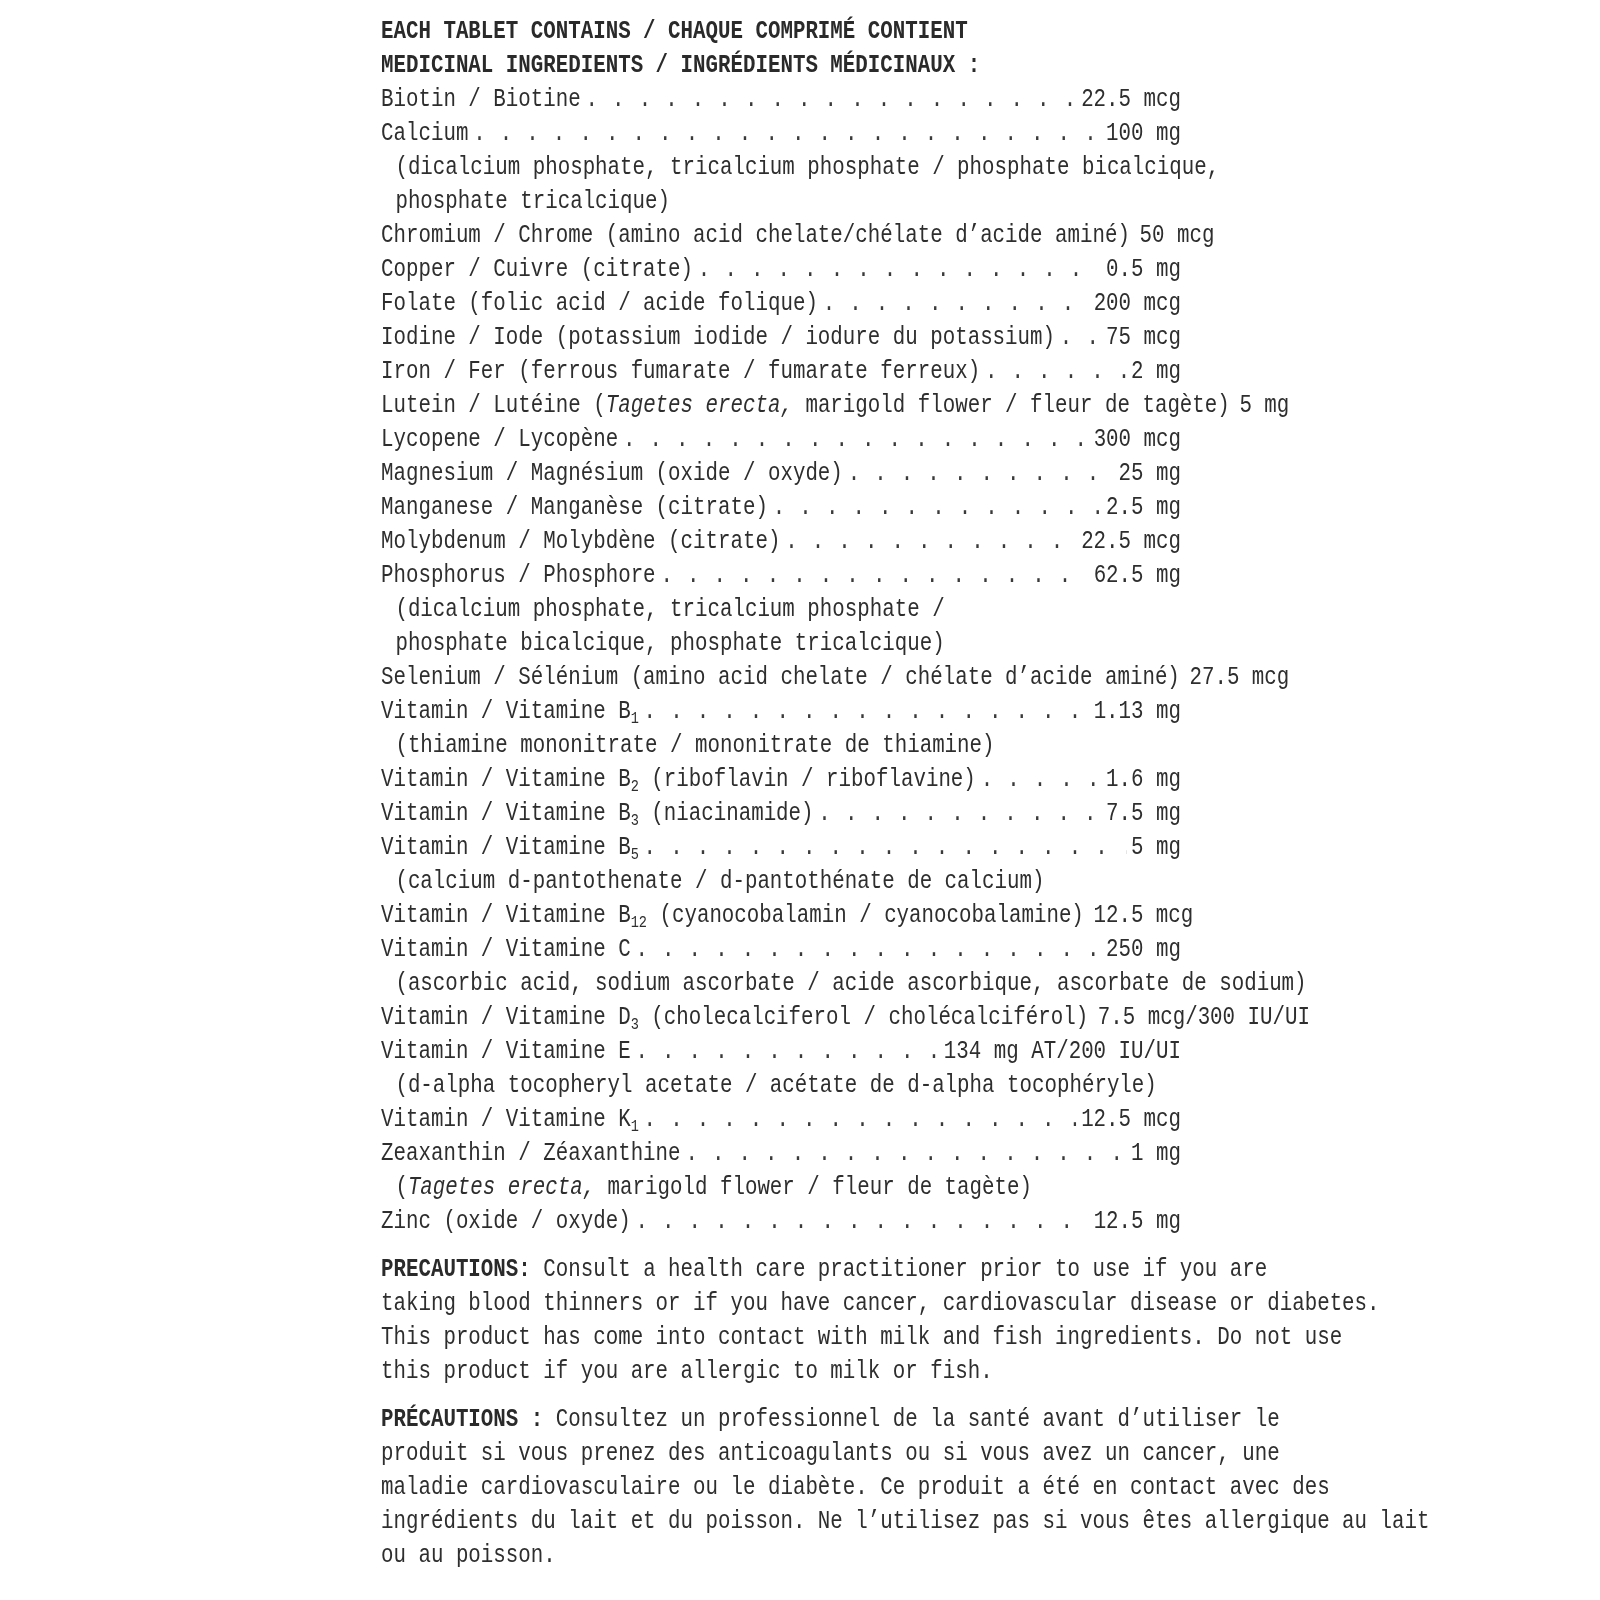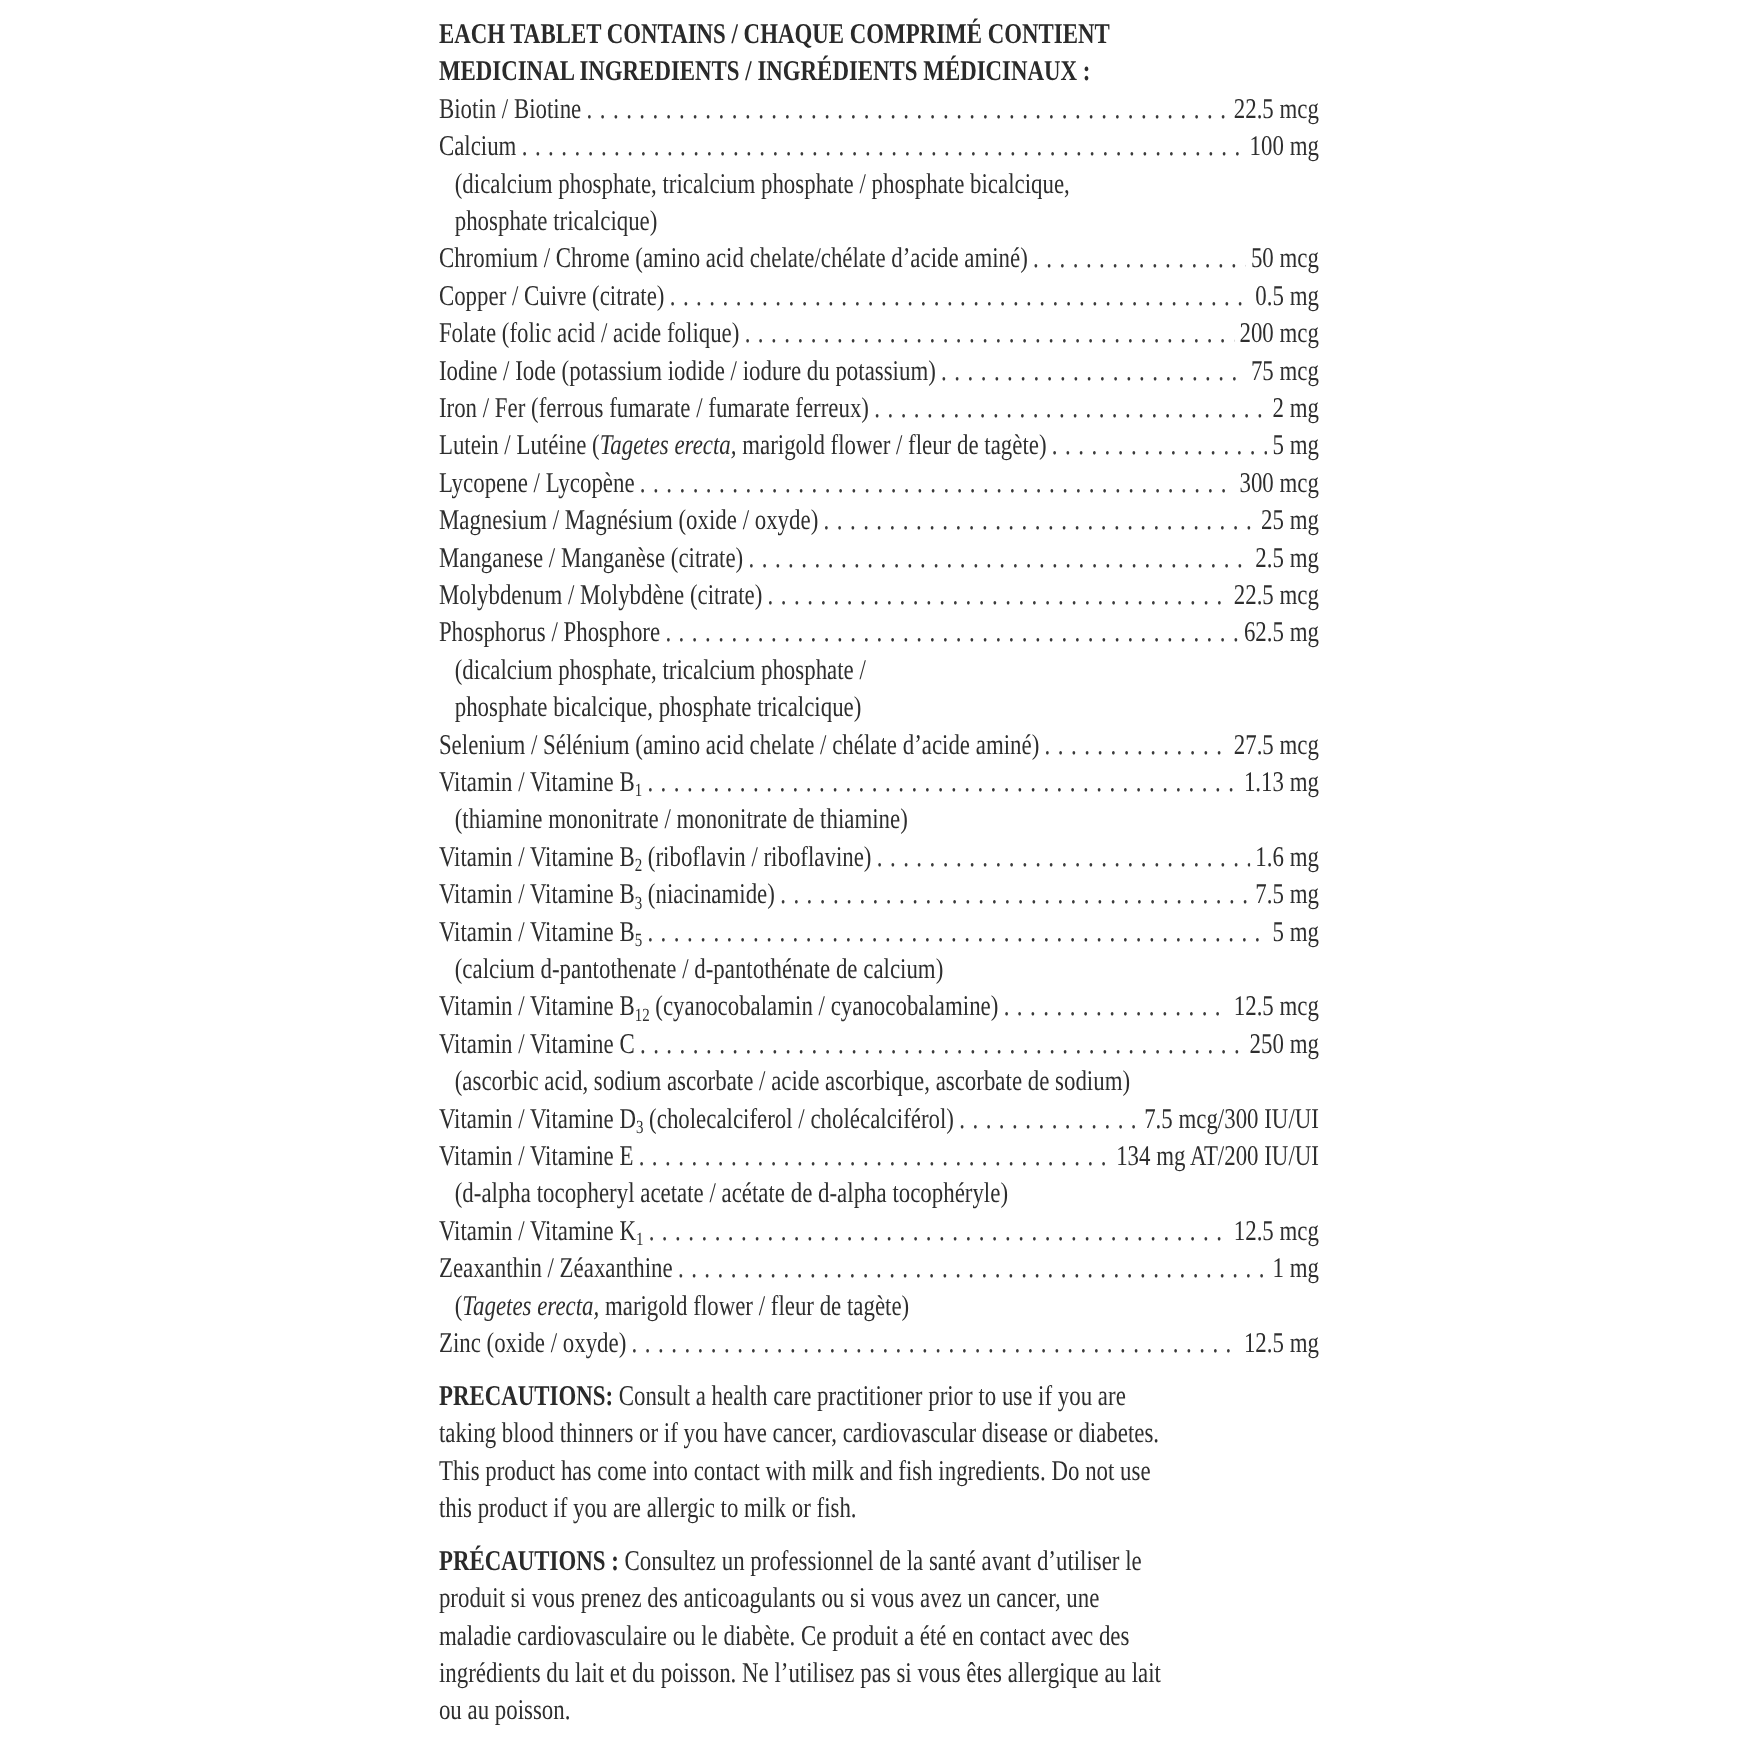--- a/index.html
+++ b/index.html
@@ -1,21 +1,20 @@
 <!DOCTYPE html>
 <html><head>
   <meta charset="utf-8">
   <style>
     html, body { margin: 0; padding: 0; background: #ffffff; }
     body { width: 1600px; height: 1600px; position: relative; overflow: hidden; }
     .label {
       position: absolute; left: 381px; top: 14px; width: 800px;
       color: #2e2e2e;
-      font-family: Liberation Serif, serif;
-      margin-left: 18px;
+      font-family: Liberation Mono, monospace;
     }
     .inner {
       width: 1000px;
       transform: scaleX(0.8); transform-origin: left top;
     }
     .hdr { font-weight: bold; font-size: 26px; line-height: 34px; white-space: nowrap; color: #2a2a2a; }
     .row { display: flex; align-items: baseline; font-size: 26px; line-height: 34px; white-space: nowrap; }
     .row .name { flex: 0 0 auto; }
     .row .dots {
       flex: 1 1 auto; overflow: hidden; margin: 0 6px; color: #3a3a3a;

